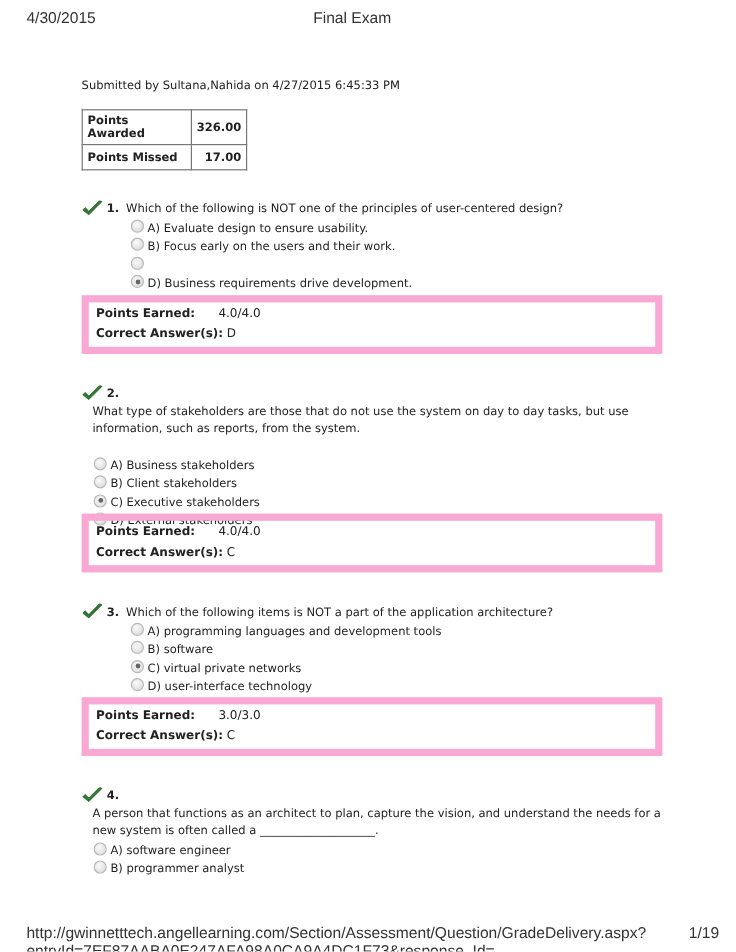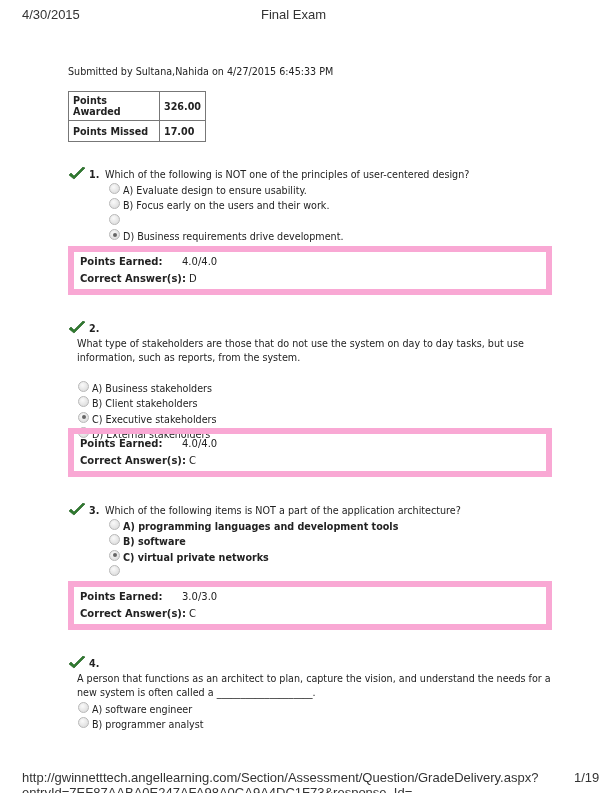--- a/index.html
+++ b/index.html
@@ -7,21 +7,21 @@
          font-family: "DejaVu Sans", sans-serif; color: #222; }
   .hdr, .ftr { position: absolute; font-family: "Liberation Sans", sans-serif; font-size: 13px; color: #333; }
   .hdr-date { left: 22px; top: 7px; }
   .hdr-title { left: 261px; top: 7px; }
   .ftr-url { left: 22px; top: 770px; }
   .ftr-page { left: 574px; top: 770px; }
   .submitted { position: absolute; left: 68px; top: 66px; font-size: 9.6px; color: #222; }
   table.score { position: absolute; left: 68px; top: 91px; border-collapse: collapse; border: 1px solid #777; }
   table.score td { border: 1px solid #777; font-size: 9.6px; font-weight: bold; padding: 3px 4px; height: 14px; }
   table.score td.lbl { width: 82px; }
-  table.score td.val { width: 28px; }
+  table.score td.val { width: 28px; text-align: right; }
   .q { position: absolute; left: 68px; }
   .q-head { position: relative; height: 16px; font-size: 9.6px; }
   .check { position: absolute; left: 0; top: 0; width: 18px; height: 14px; }
   .qnum { position: absolute; left: 21px; top: 2px; font-weight: bold; font-size: 9.6px; }
   .qtext-inline { position: absolute; left: 37px; top: 2px; white-space: nowrap; }
   .qtext-block { font-size: 9.6px; line-height: 14px; padding-left: 9px; width: 480px; margin-top: 0px; }
   .opts { font-size: 9.6px; }
   .opt { height: 15.4px; line-height: 15px; white-space: nowrap; display: flex; }
   .radio { display: inline-block; width: 9px; height: 9px; border-radius: 50%; border: 1px solid #b8b8b8;
            background: radial-gradient(circle at 40% 35%, #fafafa, #d6d6d6); margin-right: 3px; position: relative; }
@@ -117,35 +117,36 @@
 </div>
 
 <div class="q" style="top:503px;">
   <div class="q-head">
     <svg class="check" viewBox="0 0 18 14">
       <path d="M1 8 L6 12 L17 1 L15 0 L6 9 L3 6 Z" fill="#2f7a2f" stroke="#1d5a1d" stroke-width="0.6"></path>
     </svg>
     <span class="qnum">3.</span>
     <span class="qtext-inline">Which of the following items is NOT a part of the application architecture?</span>
   </div>
-  <div class="opts" style="padding-left:41px;font-weight:bold;">
+  <div class="opts" style="padding-left:41px;">
     <div class="opt">
         <span class="radio"></span>
         <span>A) programming languages and development tools</span>
       </div>
     <div class="opt">
         <span class="radio"></span>
         <span>B) software</span>
       </div>
     <div class="opt">
         <span class="radio sel"></span>
         <span>C) virtual private networks</span>
       </div>
     <div class="opt">
         <span class="radio"></span>
+        <span>D) user-interface technology</span>
       </div>
   </div>
 </div>
 <div class="result" style="left:68px; top:581px;">
   <div class="r1"><b>Points Earned:</b><span>3.0/3.0</span></div>
   <div class="r2"><b>Correct Answer(s):</b><span>C</span></div>
 </div>
 
 <div class="q" style="top:656px;">
   <div class="q-head">

